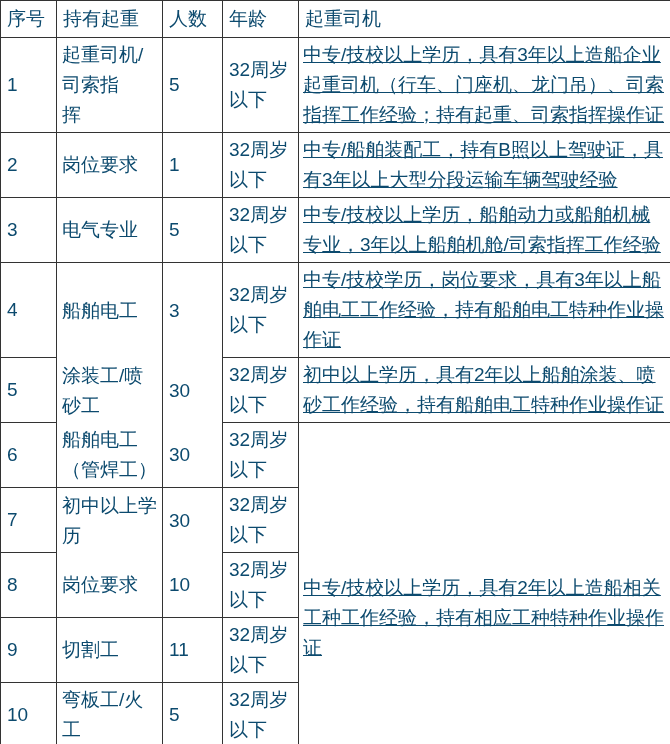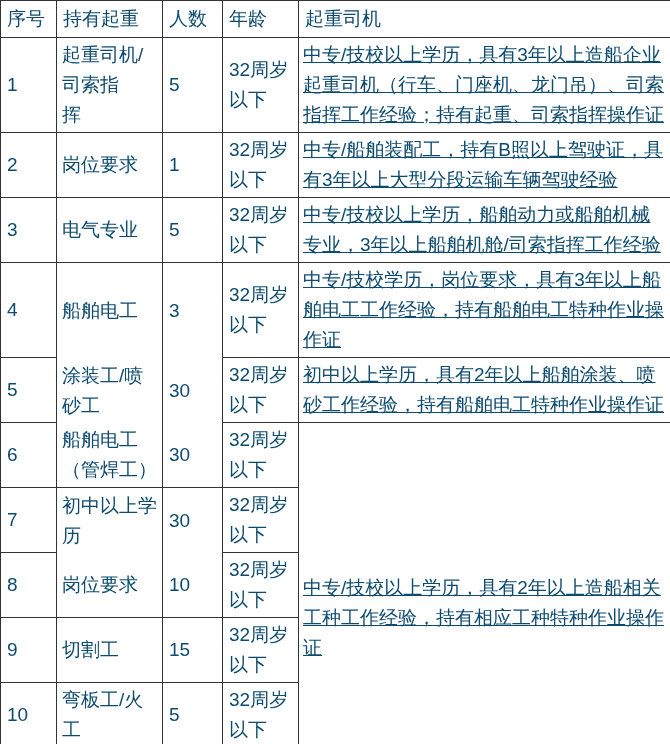--- a/index.html
+++ b/index.html
@@ -122,21 +122,21 @@
     <tr class="hs">
       <td class="c-no">8</td>
       <td class="c-pos">岗位要求</td>
       <td class="c-cnt">10</td>
       <td class="c-age">32周岁以下</td>
     </tr>
 
     <tr class="hs">
       <td class="c-no">9</td>
       <td class="c-pos">切割工</td>
-      <td class="c-cnt">15</td>
+      <td class="c-cnt">11</td>
       <td class="c-age">32周岁以下</td>
     </tr>
 
     <tr class="hs">
       <td class="c-no">10</td>
       <td class="c-pos">弯板工/火工</td>
       <td class="c-cnt">5</td>
       <td class="c-age">32周岁以下</td>
     </tr>
 

